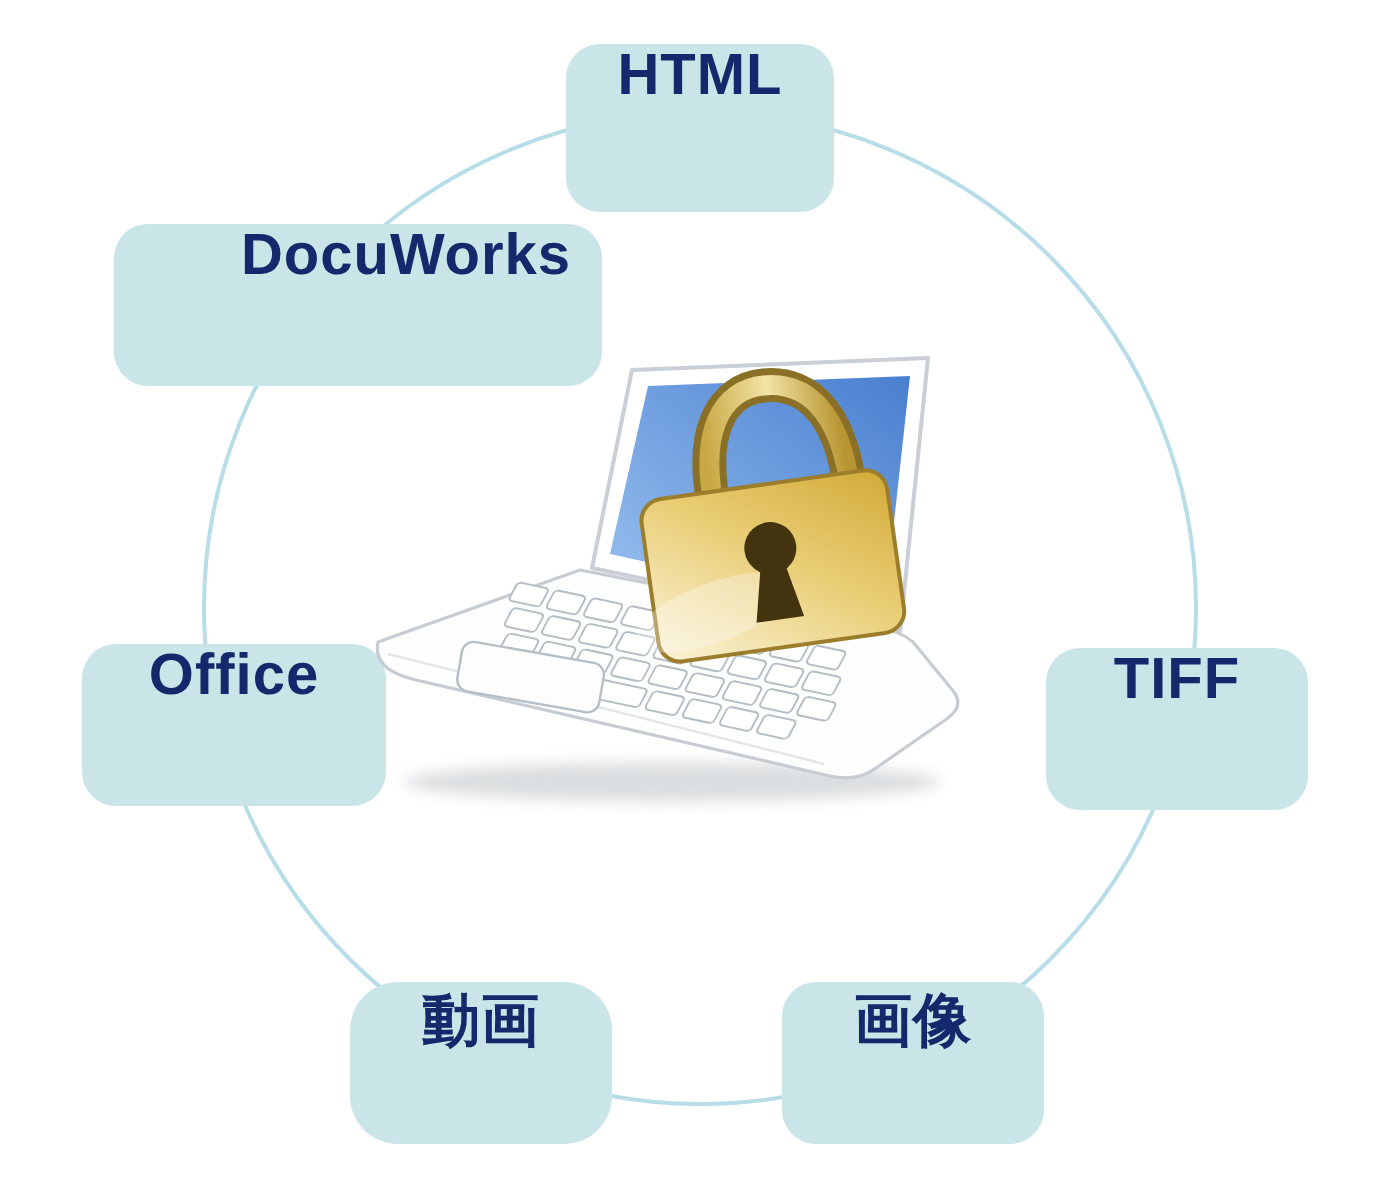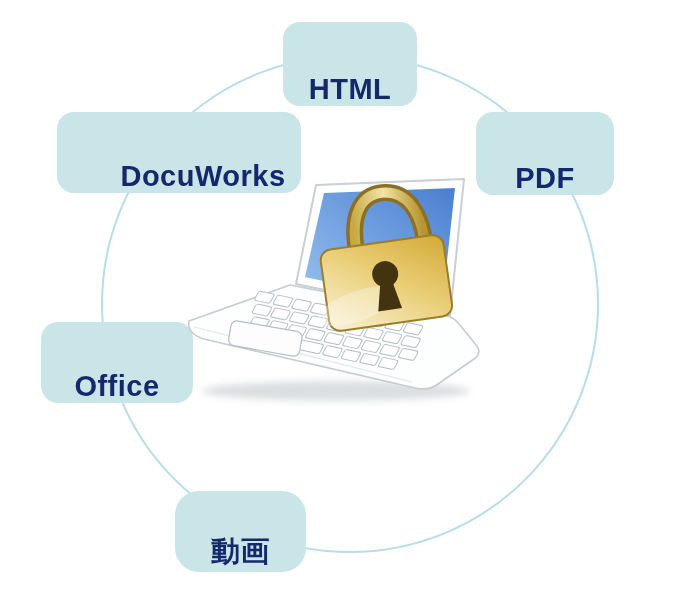--- a/index.html
+++ b/index.html
@@ -5,21 +5,21 @@
   html,body{margin:0;padding:0;background:#ffffff;}
   .stage{
     position:relative;width:700px;height:589px;overflow:hidden;
     font-family:"Liberation Sans", sans-serif;background:#ffffff;
   }
   .ring{position:absolute;left:0;top:0;z-index:1;}
   .laptop{position:absolute;left:186px;top:170px;width:300px;height:240px;z-index:3;}
   .node{
     position:absolute;z-index:2;
     background:#c9e5e8;border-radius:17px;
-    display:flex;align-items:flex-end;justify-content:center;
+    display:flex;align-items:flex-start;justify-content:center;
     color:#14296b;font-weight:bold;font-size:29px;letter-spacing:0.5px;
   }
   .n-html     {left:283px;top:22px; width:134px;height:84px;}
   .n-docuworks{left:57px; top:112px;width:196px;height:81px;padding-left:48px;}
   .n-pdf      {left:476px;top:112px;width:138px;height:83px;}
   .n-tiff     {left:523px;top:324px;width:131px;height:81px;}
   .n-image    {left:391px;top:491px;width:131px;height:81px;}
   .n-video    {left:175px;top:491px;width:131px;height:81px;border-radius:24px;}
   .n-office   {left:41px; top:322px;width:152px;height:81px;}
 </style>
@@ -115,22 +115,25 @@
       <g fill="#44330f">
         <circle cx="200" cy="104" r="13"></circle>
         <path d="M194,112 L206,112 L212,140 L188,140 Z"></path>
       </g>
     </g>
   </svg>
 
   <div class="node n-html">
     <span>HTML</span>
   </div>
-  <div class="node n-pdf">
-    <span>PDF</span>
+  <div class="node n-tiff">
+    <span>TIFF</span>
+  </div>
+  <div class="node n-image">
+    <span>画像</span>
   </div>
   <div class="node n-video">
     <span>動画</span>
   </div>
   <div class="node n-office">
     <span>Office</span>
   </div>
   <div class="node n-docuworks">
     <span>DocuWorks</span>
   </div>

